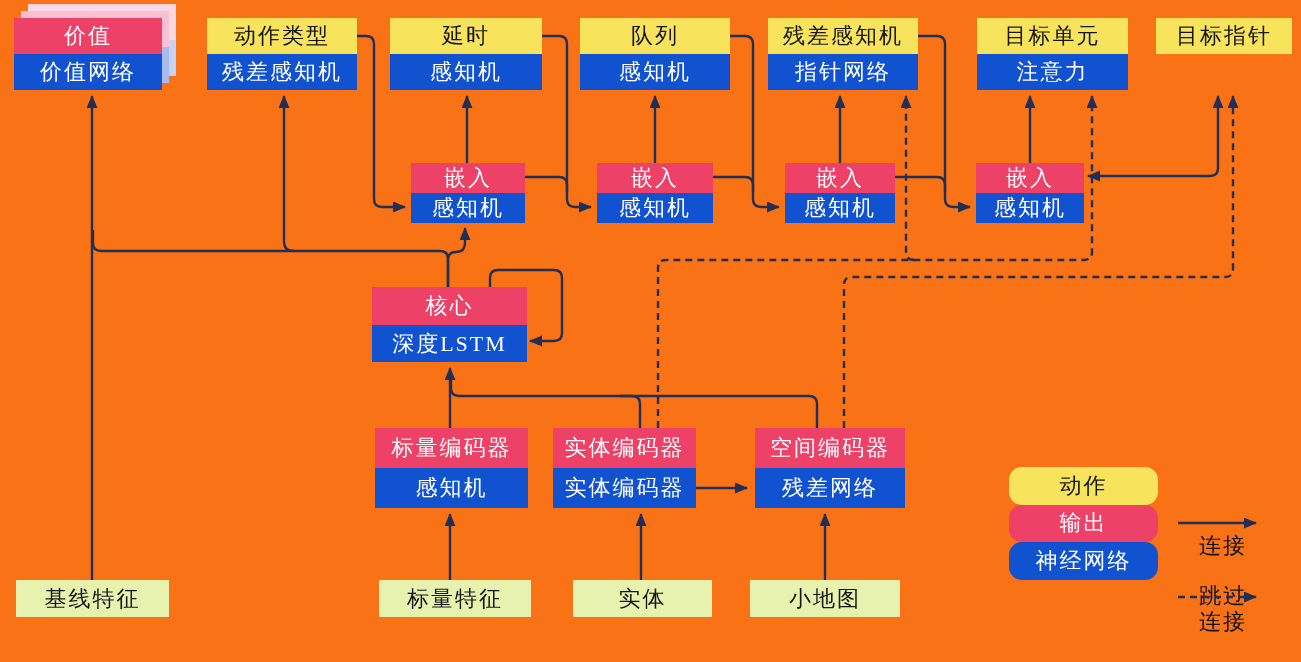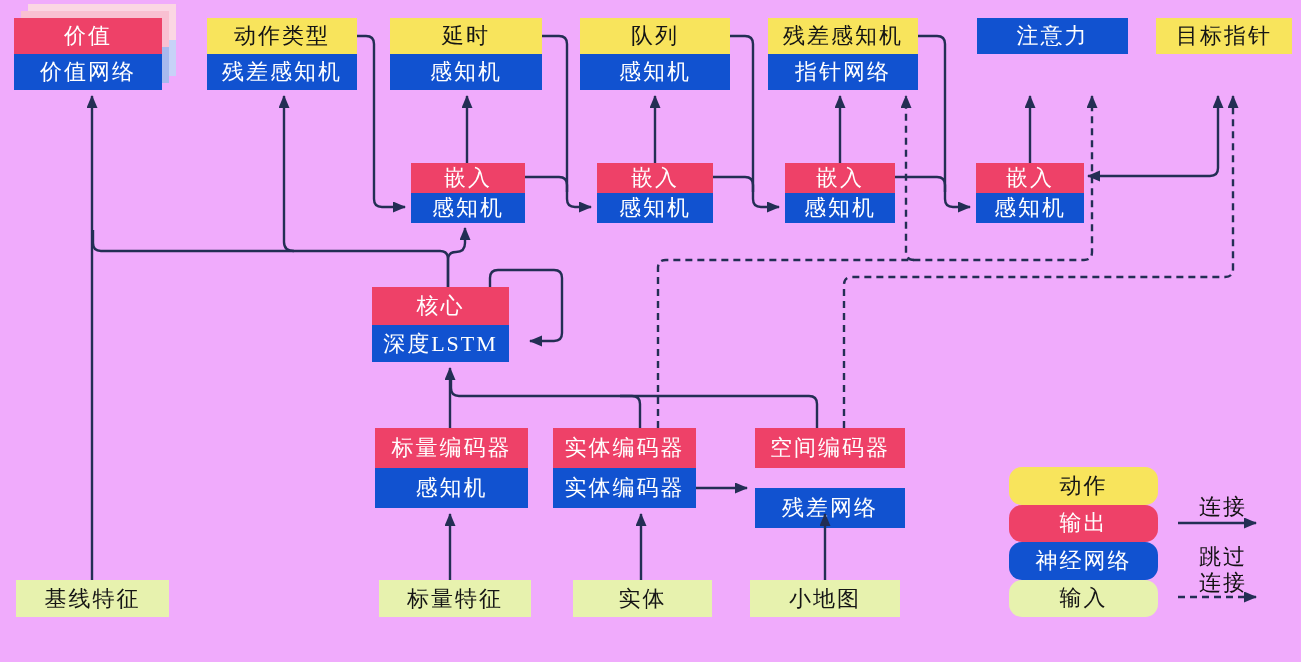--- a/index.html
+++ b/index.html
@@ -1,34 +1,34 @@
 <!DOCTYPE html>
 <html><head>
 <meta charset="utf-8">
 <style>
   html,body{margin:0;padding:0;background:#ffffff;}
   #canvas{
-    position:relative;width:1301px;height:662px;background:#f0abfc;overflow:hidden;
+    position:relative;width:1301px;height:662px;background:#f97316;overflow:hidden;
     font-family:"Liberation Serif","DejaVu Serif",serif;
   }
   #edges{position:absolute;left:0;top:0;z-index:5;pointer-events:none;}
   .node{position:absolute;z-index:3;display:flex;flex-direction:column;}
   .node.shadow{z-index:1;}
   .row{
     display:flex;align-items:center;justify-content:center;
     font-size:22px;letter-spacing:2px;line-height:1;white-space:nowrap;
   }
   .legend-swatches{position:absolute;z-index:3;display:flex;flex-direction:column;}
   .lrow{
     display:flex;align-items:center;justify-content:center;
     font-size:22px;letter-spacing:2px;height:37.5px;border-radius:13px;
   }
   .lgtext{
     position:absolute;z-index:4;font-size:22px;letter-spacing:2px;color:#111;
-    text-align:center;width:90px;
+    text-align:center;width:90px;margin-top:39px;
   }
 </style>
 </head>
 <body>
 
 <div id="canvas">
 
   <div id="nodes">
       <div class="node shadow" style="left: 28px; top: 4px; width: 148px;">
         <div class="row" style="height: 36px; background: rgb(251, 214, 227);"></div>
@@ -52,20 +52,21 @@
       </div>
       <div class="node" style="left: 580px; top: 18px; width: 150px;">
         <div class="row" style="height: 36px; background: rgb(248, 228, 92); color: rgb(21, 21, 21);">队列</div>
         <div class="row" style="height: 36px; background: rgb(17, 82, 208); color: rgb(255, 255, 255);">感知机</div>
       </div>
       <div class="node" style="left: 768px; top: 18px; width: 150px;">
         <div class="row" style="height: 36px; background: rgb(248, 228, 92); color: rgb(21, 21, 21);">残差感知机</div>
         <div class="row" style="height: 36px; background: rgb(17, 82, 208); color: rgb(255, 255, 255);">指针网络</div>
       </div>
       <div class="node" style="left: 977px; top: 18px; width: 151px;">
+        <div class="row" style="height: 36px; background: rgb(248, 228, 92); color: rgb(21, 21, 21);">目标单元</div>
         <div class="row" style="height: 36px; background: rgb(17, 82, 208); color: rgb(255, 255, 255);">注意力</div>
       </div>
       <div class="node" style="left: 1142px; top: 18px; width: 150px;">
         <div class="row" style="height: 36px; background: rgb(248, 228, 92); color: rgb(21, 21, 21); margin-left: 14px;">目标指针</div>
       </div>
       <div class="node" style="left: 411px; top: 163px; width: 114px;">
         <div class="row" style="height: 30px; background: rgb(238, 65, 104); color: rgb(255, 255, 255);">嵌入</div>
         <div class="row" style="height: 30px; background: rgb(17, 82, 208); color: rgb(255, 255, 255);">感知机</div>
       </div>
       <div class="node" style="left: 597px; top: 163px; width: 116px;">
@@ -73,55 +74,54 @@
         <div class="row" style="height: 30px; background: rgb(17, 82, 208); color: rgb(255, 255, 255);">感知机</div>
       </div>
       <div class="node" style="left: 785px; top: 163px; width: 110px;">
         <div class="row" style="height: 30px; background: rgb(238, 65, 104); color: rgb(255, 255, 255);">嵌入</div>
         <div class="row" style="height: 30px; background: rgb(17, 82, 208); color: rgb(255, 255, 255);">感知机</div>
       </div>
       <div class="node" style="left: 976px; top: 163px; width: 108px;">
         <div class="row" style="height: 30px; background: rgb(238, 65, 104); color: rgb(255, 255, 255);">嵌入</div>
         <div class="row" style="height: 30px; background: rgb(17, 82, 208); color: rgb(255, 255, 255);">感知机</div>
       </div>
-      <div class="node" style="left: 372px; top: 287px; width: 137px;">
+      <div class="node" style="left: 372px; top: 287px; width: 155px;">
         <div class="row" style="height: 38px; background: rgb(238, 65, 104); color: rgb(255, 255, 255);">核心</div>
         <div class="row" style="height: 37px; background: rgb(17, 82, 208); color: rgb(255, 255, 255);">深度LSTM</div>
       </div>
       <div class="node" style="left: 375px; top: 428px; width: 153px; border-radius: 29px;">
         <div class="row" style="height: 40px; background: rgb(238, 65, 104); color: rgb(255, 255, 255);">标量编码器</div>
         <div class="row" style="height: 40px; background: rgb(17, 82, 208); color: rgb(255, 255, 255);">感知机</div>
       </div>
       <div class="node" style="left: 553px; top: 428px; width: 143px;">
         <div class="row" style="height: 40px; background: rgb(238, 65, 104); color: rgb(255, 255, 255);">实体编码器</div>
         <div class="row" style="height: 40px; background: rgb(17, 82, 208); color: rgb(255, 255, 255);">实体编码器</div>
       </div>
       <div class="node" style="left: 755px; top: 428px; width: 150px;">
         <div class="row" style="height: 40px; background: rgb(238, 65, 104); color: rgb(255, 255, 255);">空间编码器</div>
-        <div class="row" style="height: 40px; background: rgb(17, 82, 208); color: rgb(255, 255, 255); margin-top: 20px;">残差网络</div>
+        <div class="row" style="height: 40px; background: rgb(17, 82, 208); color: rgb(255, 255, 255);">残差网络</div>
       </div>
       <div class="node" style="left: 16px; top: 580px; width: 153px; text-align: center;">
         <div class="row" style="height: 37px; background: rgb(231, 242, 174); color: rgb(21, 21, 21);">基线特征</div>
       </div>
       <div class="node" style="left: 379px; top: 580px; width: 152px;">
         <div class="row" style="height: 37px; background: rgb(231, 242, 174); color: rgb(21, 21, 21);">标量特征</div>
       </div>
       <div class="node" style="left: 573px; top: 580px; width: 139px;">
         <div class="row" style="height: 37px; background: rgb(231, 242, 174); color: rgb(21, 21, 21);">实体</div>
       </div>
       <div class="node" style="left: 750px; top: 580px; width: 150px;">
         <div class="row" style="height: 37px; background: rgb(231, 242, 174); color: rgb(21, 21, 21);">小地图</div>
       </div>
     </div>
 
   <div class="legend-swatches" style="left:1009px;top:467px;width:149px;">
     <div class="lrow" style="background: rgb(248, 228, 92); color: rgb(21, 21, 21);">动作</div>
     <div class="lrow" style="background: rgb(238, 65, 104); color: rgb(255, 255, 255);">输出</div>
     <div class="lrow" style="background: rgb(17, 82, 208); color: rgb(255, 255, 255);">神经网络</div>
-    <div class="lrow" style="background: rgb(231, 242, 174); color: rgb(21, 21, 21);">输入</div>
   </div>
 
   <div class="lgtext" style="left:1178px;top:492px;">连接</div>
   <div class="lgtext" style="left:1178px;top:542px;">跳过</div>
   <div class="lgtext" style="left:1178px;top:568px;">连接</div>
 
   <svg id="edges" width="1301" height="662" viewBox="0 0 1301 662">
     <defs>
       <marker id="ah" markerWidth="14" markerHeight="12" refX="12" refY="5.5" orient="auto" markerUnits="userSpaceOnUse">
         <path d="M0,0 L13,5.5 L0,11 z" fill="#232e54"></path>

